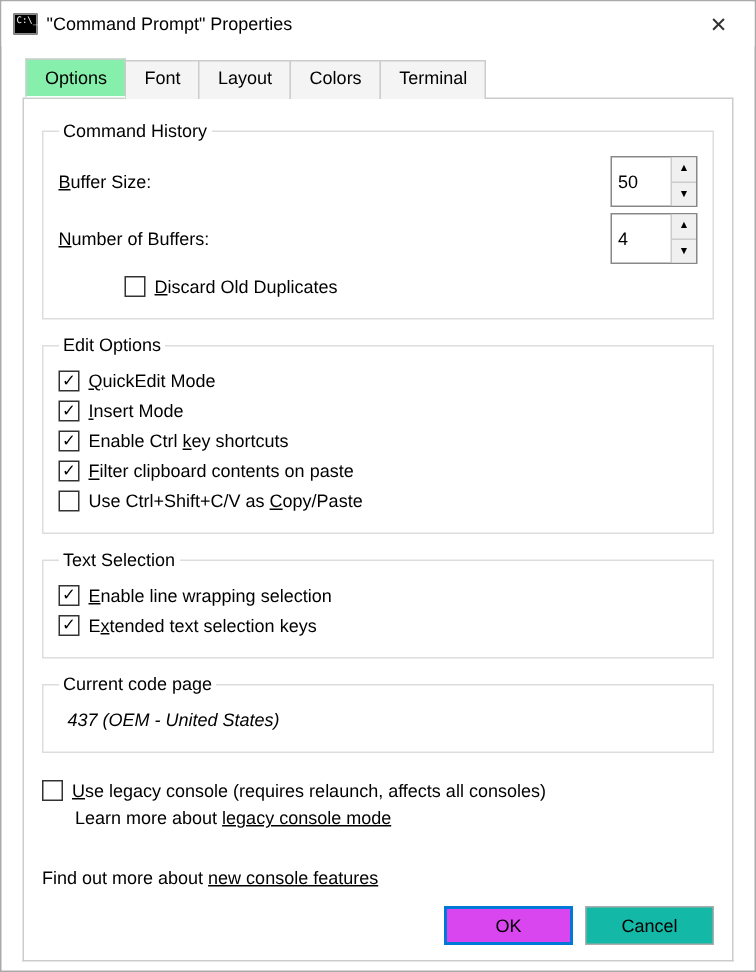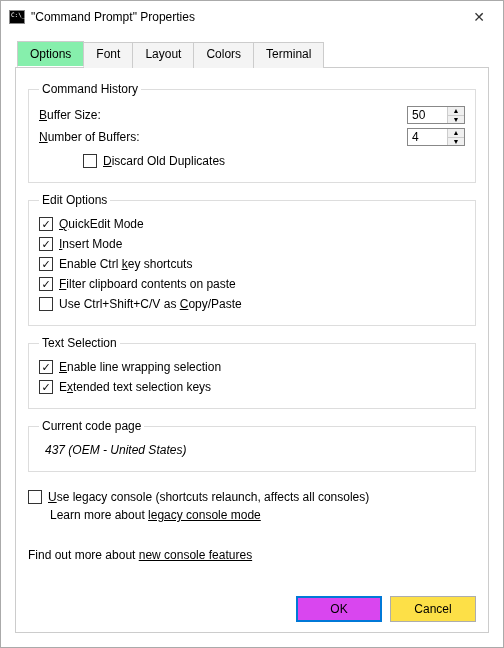--- a/index.html
+++ b/index.html
@@ -147,21 +147,21 @@
   .hist-row {
     display: flex;
     align-items: center;
     justify-content: space-between;
     margin: 4px 0;
   }
   .spinner {
     display: flex;
     align-items: stretch;
     border: 1px solid #888;
-    height: 18px;
+    height: 34px;
     width: 58px;
     background: #fff;
   }
   .spinner-input {
     flex: 1;
     padding: 0 4px;
     display: flex;
     align-items: center;
     font-size: 12px;
   }
@@ -188,21 +188,21 @@
     display: flex;
     justify-content: flex-end;
     gap: 8px;
     margin-top: auto;
     padding-top: 12px;
   }
   .btn {
     min-width: 86px;
     height: 26px;
     border: 1px solid #adadad;
-    background: #fde047;
+    background: #14b8a6;
     display: inline-flex;
     align-items: center;
     justify-content: center;
     font-size: 12px;
   }
   .btn.primary {
     border: 2px solid #0078d7;
     background: #d946ef;
   }
   .learn-indent { margin-left: 22px; margin-top: 2px; }
@@ -297,21 +297,21 @@
       </fieldset>
 
       <fieldset class="group">
         <legend>Current code page</legend>
         <div class="codepage-val">437  (OEM - United States)</div>
       </fieldset>
 
       <div class="legacy-block">
         <div class="check-item">
           <span class="checkbox"></span>
-          <span><span class="mn">U</span><span>se legacy console (shortcuts relaunch, affects all consoles)</span></span>
+          <span><span class="mn">U</span><span>se legacy console (requires relaunch, affects all consoles)</span></span>
         </div>
         <div class="learn-indent">
           <span>Learn more about </span><span class="link">legacy console mode</span>
         </div>
       </div>
 
       <div class="findout">
         <span>Find out more about </span><span class="link">new console features</span>
       </div>
 

